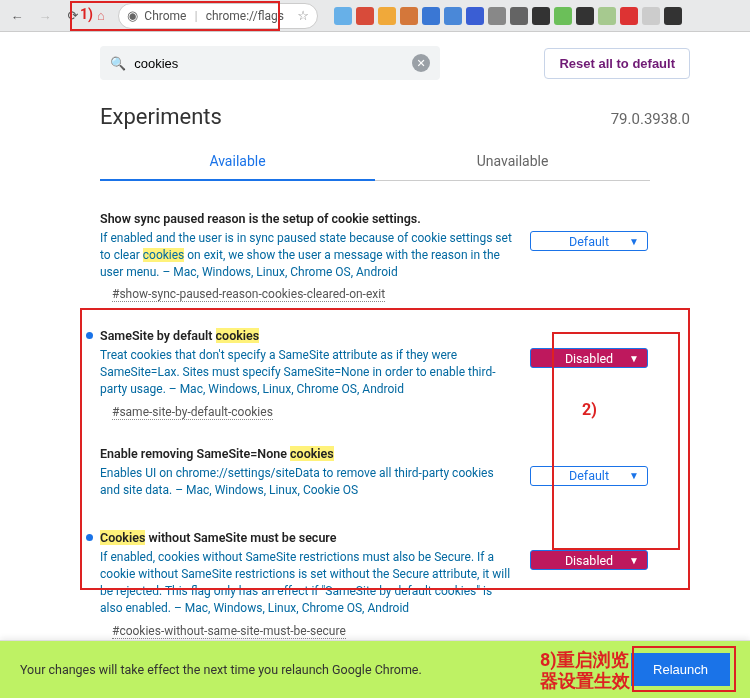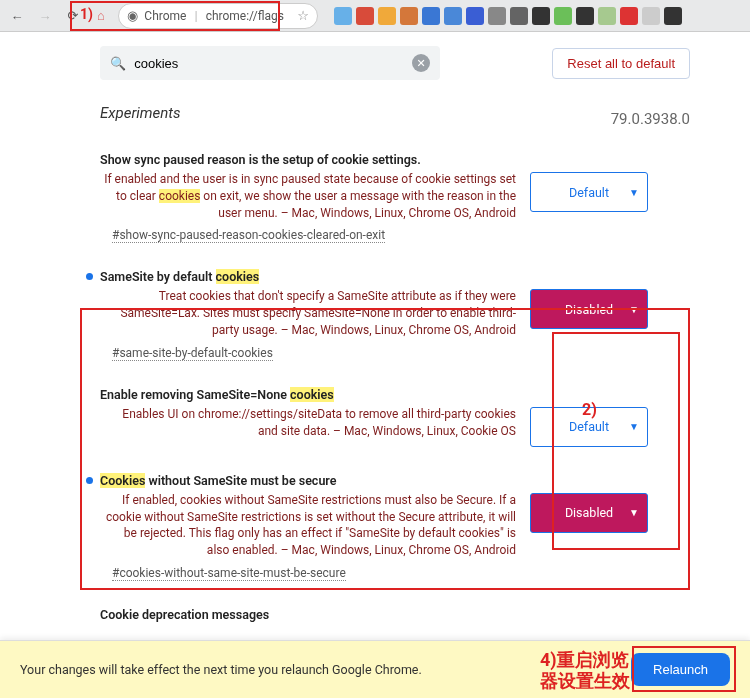--- a/index.html
+++ b/index.html
@@ -16,50 +16,50 @@
   .star { margin-left: auto; color: #888; }
   .ext-icons { display: flex; gap: 4px; margin-left: 10px; }
   .ext-icon { width: 18px; height: 18px; border-radius: 3px; }
   
   
   .page { padding: 14px 60px 70px 60px; position: relative; }
   .top-row { display: flex; align-items: center; gap: 10px; margin-left: 40px; }
   .search-wrap { flex: 1; max-width: 340px; display: flex; align-items: center; background: #f1f3f4; border-radius: 4px; height: 34px; padding: 0 10px; gap: 8px; }
   .search-wrap input { border: none; background: transparent; outline: none; flex: 1; font-size: 13px; }
   .clear-btn { width: 18px; height: 18px; border-radius: 50%; background: #9aa0a6; color: #fff; display: flex; align-items: center; justify-content: center; font-size: 11px; cursor: pointer; }
-  .reset-btn { margin-left: auto; border: 1px solid #c8d4e8; background: #fff; color: #b91c1c; padding: 7px 14px; border-radius: 4px; cursor: pointer; font-size: 13px; }
+  .reset-btn { margin-left: auto; border: 1px solid #c8d4e8; background: #fff; color: #701a75; padding: 7px 14px; border-radius: 4px; cursor: pointer; font-size: 13px; font-weight: bold; }
   
-  h1.exp { font-size: 15px; font-weight: 400; margin: 24px 0 6px 40px; font-style: italic; }
+  h1.exp { font-size: 22px; font-weight: 400; margin: 24px 0 6px 40px; }
   .version { position: absolute; right: 60px; top: 78px; font-size: 15px; color: #666; }
   
   .tabs { display: flex; margin: 14px 40px 0 40px; }
   .tab { flex: 1; text-align: center; padding: 10px 0; font-size: 14px; color: #666; cursor: pointer; border-bottom: 1px solid #ccc; }
   .tab.active { color: #1a73e8; border-bottom: 2px solid #1a73e8; }
   
   .flags { margin: 18px 40px 0 40px; }
   .flag { display: flex; gap: 14px; padding: 12px 0 14px 0; position: relative; }
   .flag .bullet { position: absolute; left: -14px; top: 16px; width: 7px; height: 7px; border-radius: 50%; background: #1a73e8; }
   .flag-body { flex: 1; }
   .flag-title { font-weight: 600; font-size: 12.5px; color: #222; margin-bottom: 4px; }
-  .flag-desc { font-size: 12px; color: #7f1d1d; line-height: 1.4; margin-bottom: 6px; text-align: right; }
+  .flag-desc { font-size: 12px; color: #0369a1; line-height: 1.4; margin-bottom: 6px; }
   .flag-link { font-size: 12px; color: #555; border-bottom: 1px dotted #888; display: inline-block; margin-left: 12px; }
   .hl { background: #fff27a; }
   .flag-ctrl { width: 120px; flex-shrink: 0; display: flex; align-items: flex-start; padding-top: 20px; }
   
-  .dropdown { width: 118px; height: 40px; border: 1px solid #1a73e8; border-radius: 3px; display: flex; align-items: center; justify-content: center; font-size: 12.5px; color: #1a73e8; background: #fff; cursor: pointer; position: relative; }
+  .dropdown { width: 118px; height: 20px; border: 1px solid #1a73e8; border-radius: 3px; display: flex; align-items: center; justify-content: center; font-size: 12.5px; color: #1a73e8; background: #fff; cursor: pointer; position: relative; }
   .dropdown.filled { background: #be185d; color: #fff; }
   .dropdown .caret { position: absolute; right: 8px; font-size: 10px; }
   
   .red-box-2 { position: absolute; border: 2px solid #d22; pointer-events: none; }
   .anno-2 { position: absolute; color: #d22; font-size: 16px; font-weight: bold; }
   
   
-  .footer { position: fixed; bottom: 0; left: 0; width: 750px; background: #fef9c3; border-top: 1px solid #ddd; display: flex; align-items: center; padding: 12px 20px; gap: 10px; box-shadow: 0 -2px 6px rgba(0,0,0,0.08); }
+  .footer { position: fixed; bottom: 0; left: 0; width: 750px; background: #bef264; border-top: 1px solid #ddd; display: flex; align-items: center; padding: 12px 20px; gap: 10px; box-shadow: 0 -2px 6px rgba(0,0,0,0.08); }
   .footer-text { font-size: 12.5px; color: #333; }
-  .relaunch-btn { margin-left: auto; background: #1a73e8; color: #fff; border: none; padding: 9px 22px; border-radius: 8px; font-size: 13px; cursor: pointer; }
+  .relaunch-btn { margin-left: auto; background: #1a73e8; color: #fff; border: none; padding: 9px 22px; border-radius: 0; font-size: 13px; cursor: pointer; }
   .anno-3 { position: absolute; right: 120px; bottom: 6px; color: #d22; font-size: 18px; font-weight: bold; line-height: 1.2; text-align: left; }
   .red-box-3 { position: absolute; right: 14px; bottom: 6px; width: 104px; height: 46px; border: 2px solid #d22; pointer-events: none; }
 </style>
 </head>
 <body>
 
 <div class="browser-bar" style="position:relative;">
   <div class="nav-btn">←</div>
   <div class="nav-btn" style="color:#bbb;">→</div>
   <div class="nav-btn">⟳</div>
@@ -99,20 +99,24 @@
       <span style="color:#666;">🔍</span>
       <input type="text" value="cookies" style="">
       <div class="clear-btn">✕</div>
     </div>
     <button class="reset-btn">Reset all to default</button>
   </div>
 
   <h1 class="exp">Experiments</h1>
   <div class="version">79.0.3938.0</div>
 
+  <div class="tabs">
+    <div class="tab active">Available</div>
+    <div class="tab">Unavailable</div>
+  </div>
 
   <div class="flags" id="flags-list">
       <div class="flag">
         <div class="flag-body"><div class="flag-title">Show sync paused reason is the setup of cookie settings.</div><div class="flag-desc">If enabled and the user is in sync paused state because of cookie settings set to clear <span class="hl">cookies</span> on exit, we show the user a message with the reason in the user menu. – Mac, Windows, Linux, Chrome OS, Android</div><span class="flag-link">#show-sync-paused-reason-cookies-cleared-on-exit</span></div>
         <div class="flag-ctrl">
           <div class="dropdown">
             <span>Default</span>
             <span class="caret">▼</span>
           </div>
         </div>
@@ -155,16 +159,16 @@
     </div>
 
   <div class="red-box-2" style="left:80px; top:276px; width:610px; height:282px;"></div>
   <div class="anno-2" style="left:582px; top:368px;">2)</div>
   <div class="red-box-2" style="left:552px; top:300px; width:128px; height:218px;"></div>
 </div>
 
 <div class="footer">
   <span class="footer-text">Your changes will take effect the next time you relaunch Google Chrome.</span>
   <button class="relaunch-btn">Relaunch</button>
-  <div class="anno-3" id="anno3" style="white-space: pre;">4)重启浏览
+  <div class="anno-3" id="anno3" style="white-space: pre;">8)重启浏览
 器设置生效</div>
   <div class="red-box-3"></div>
 </div>
 
 </body></html>

